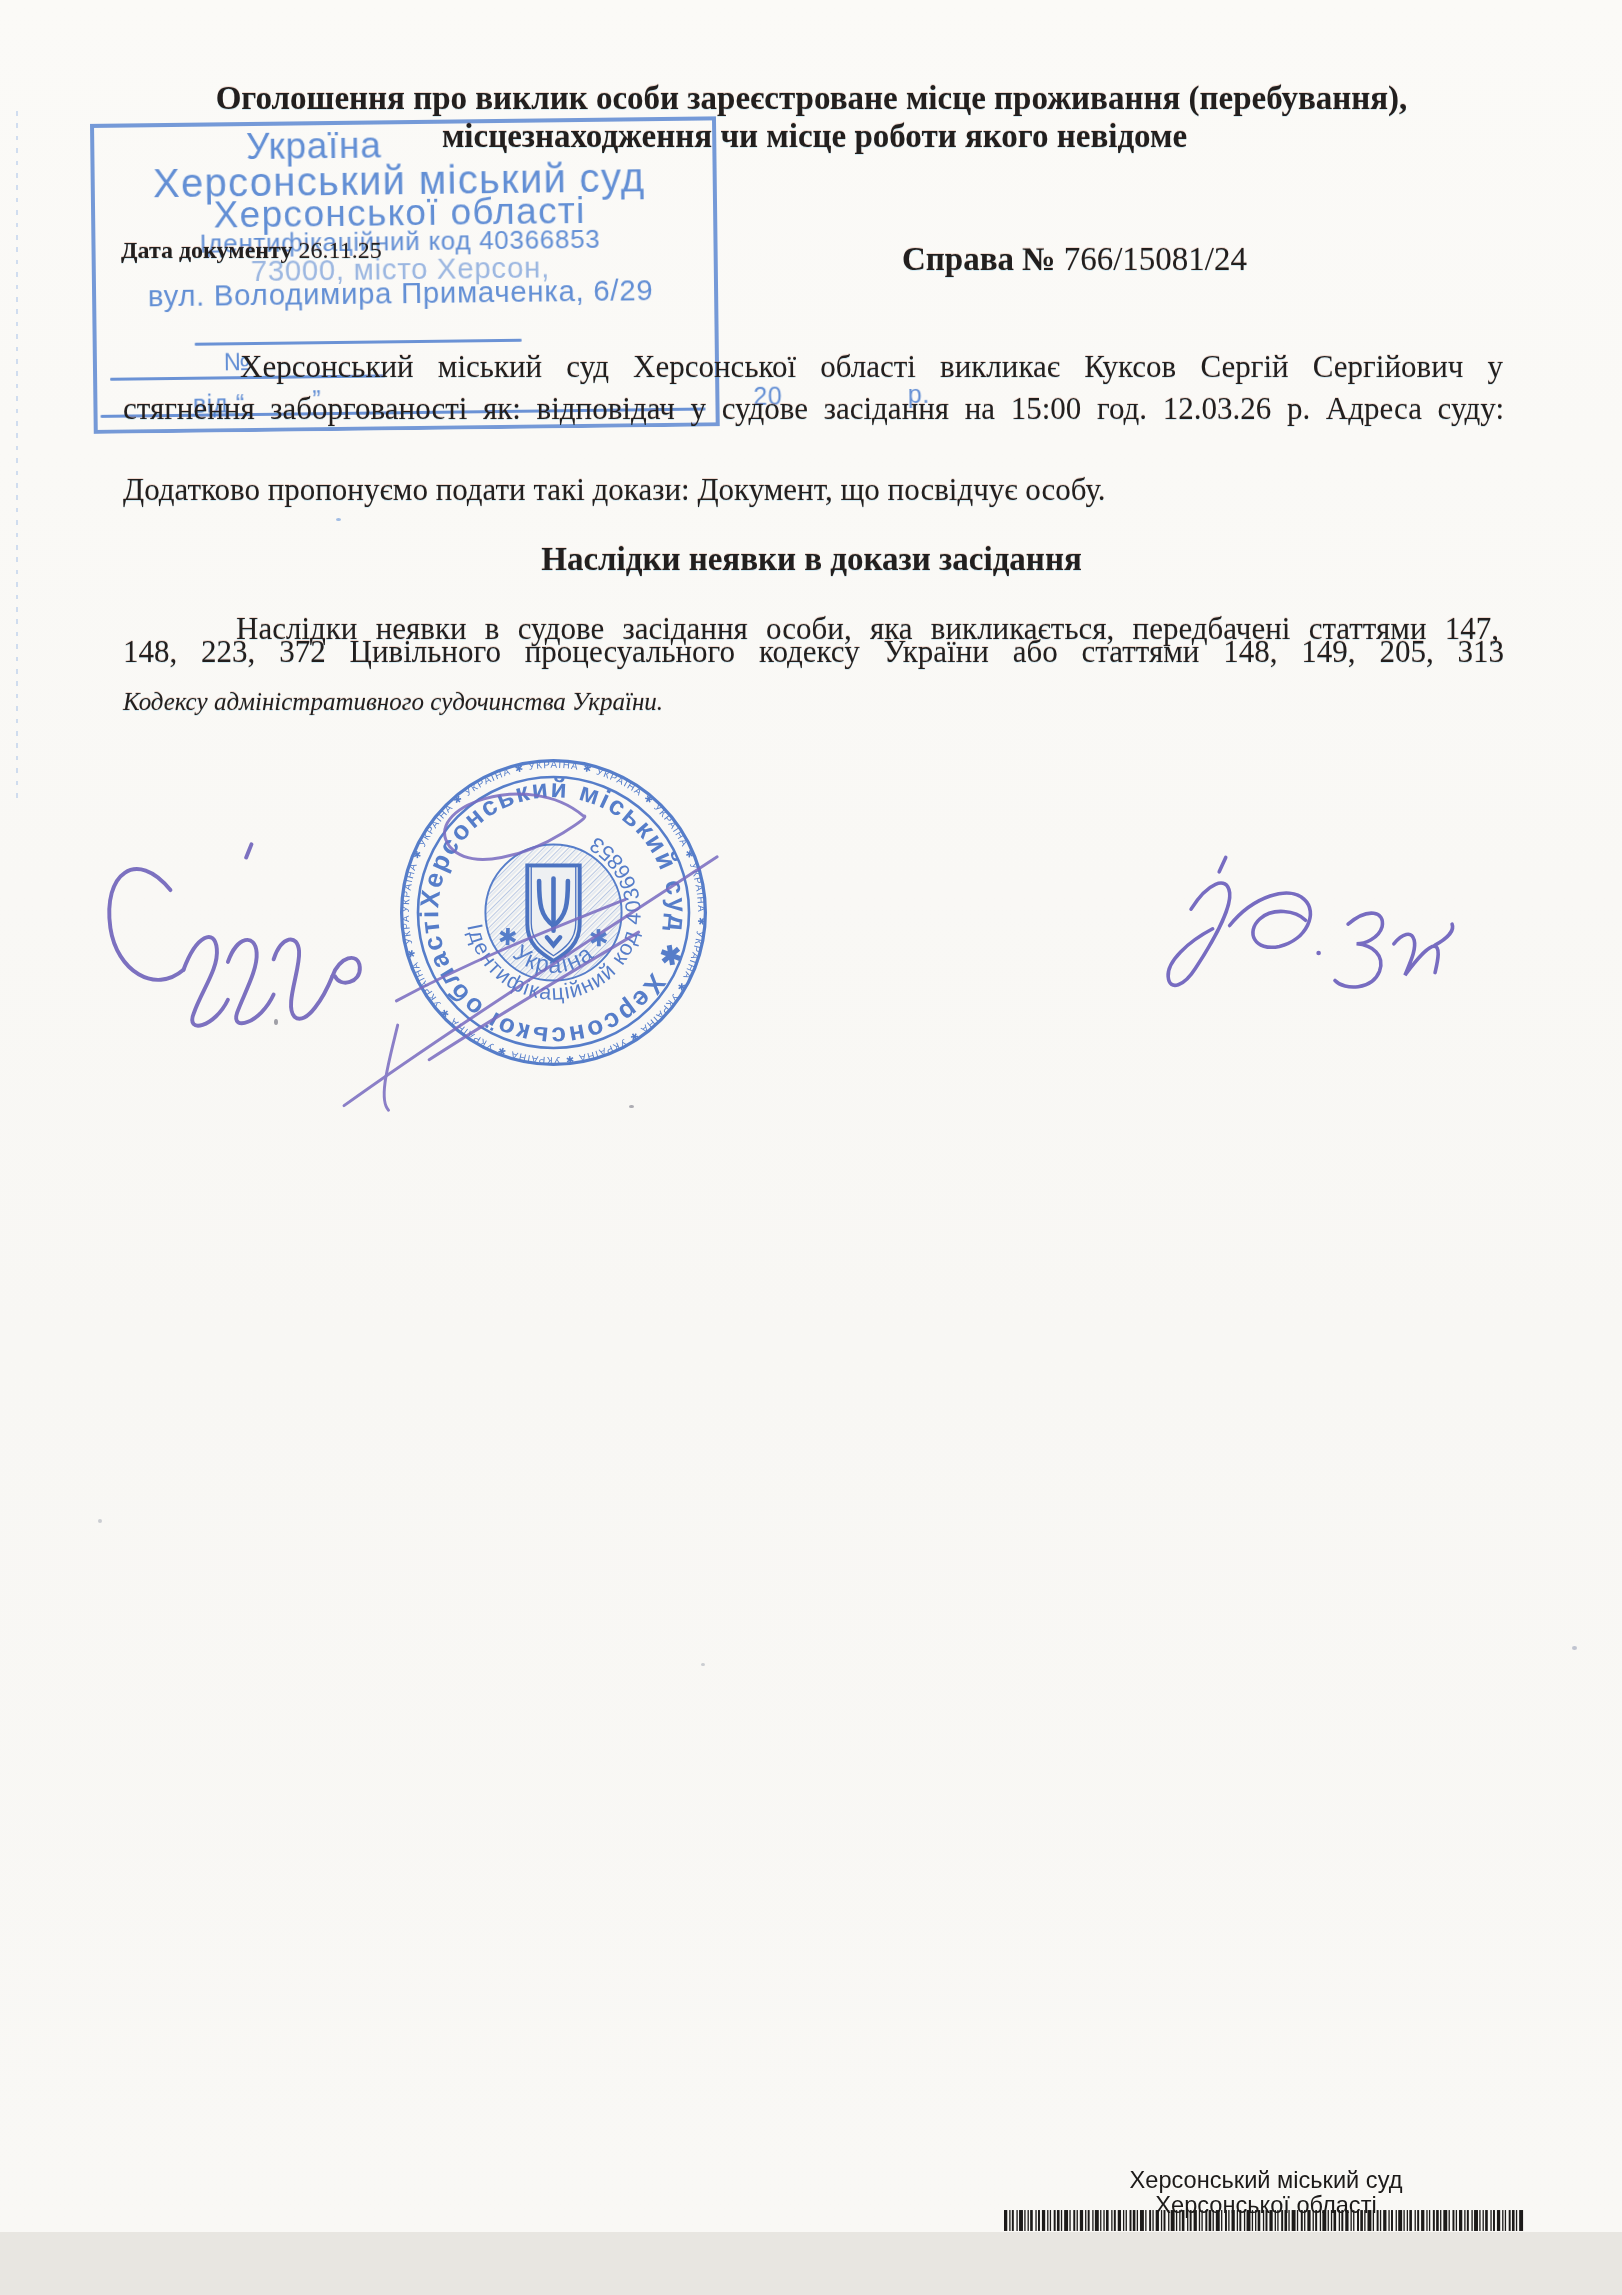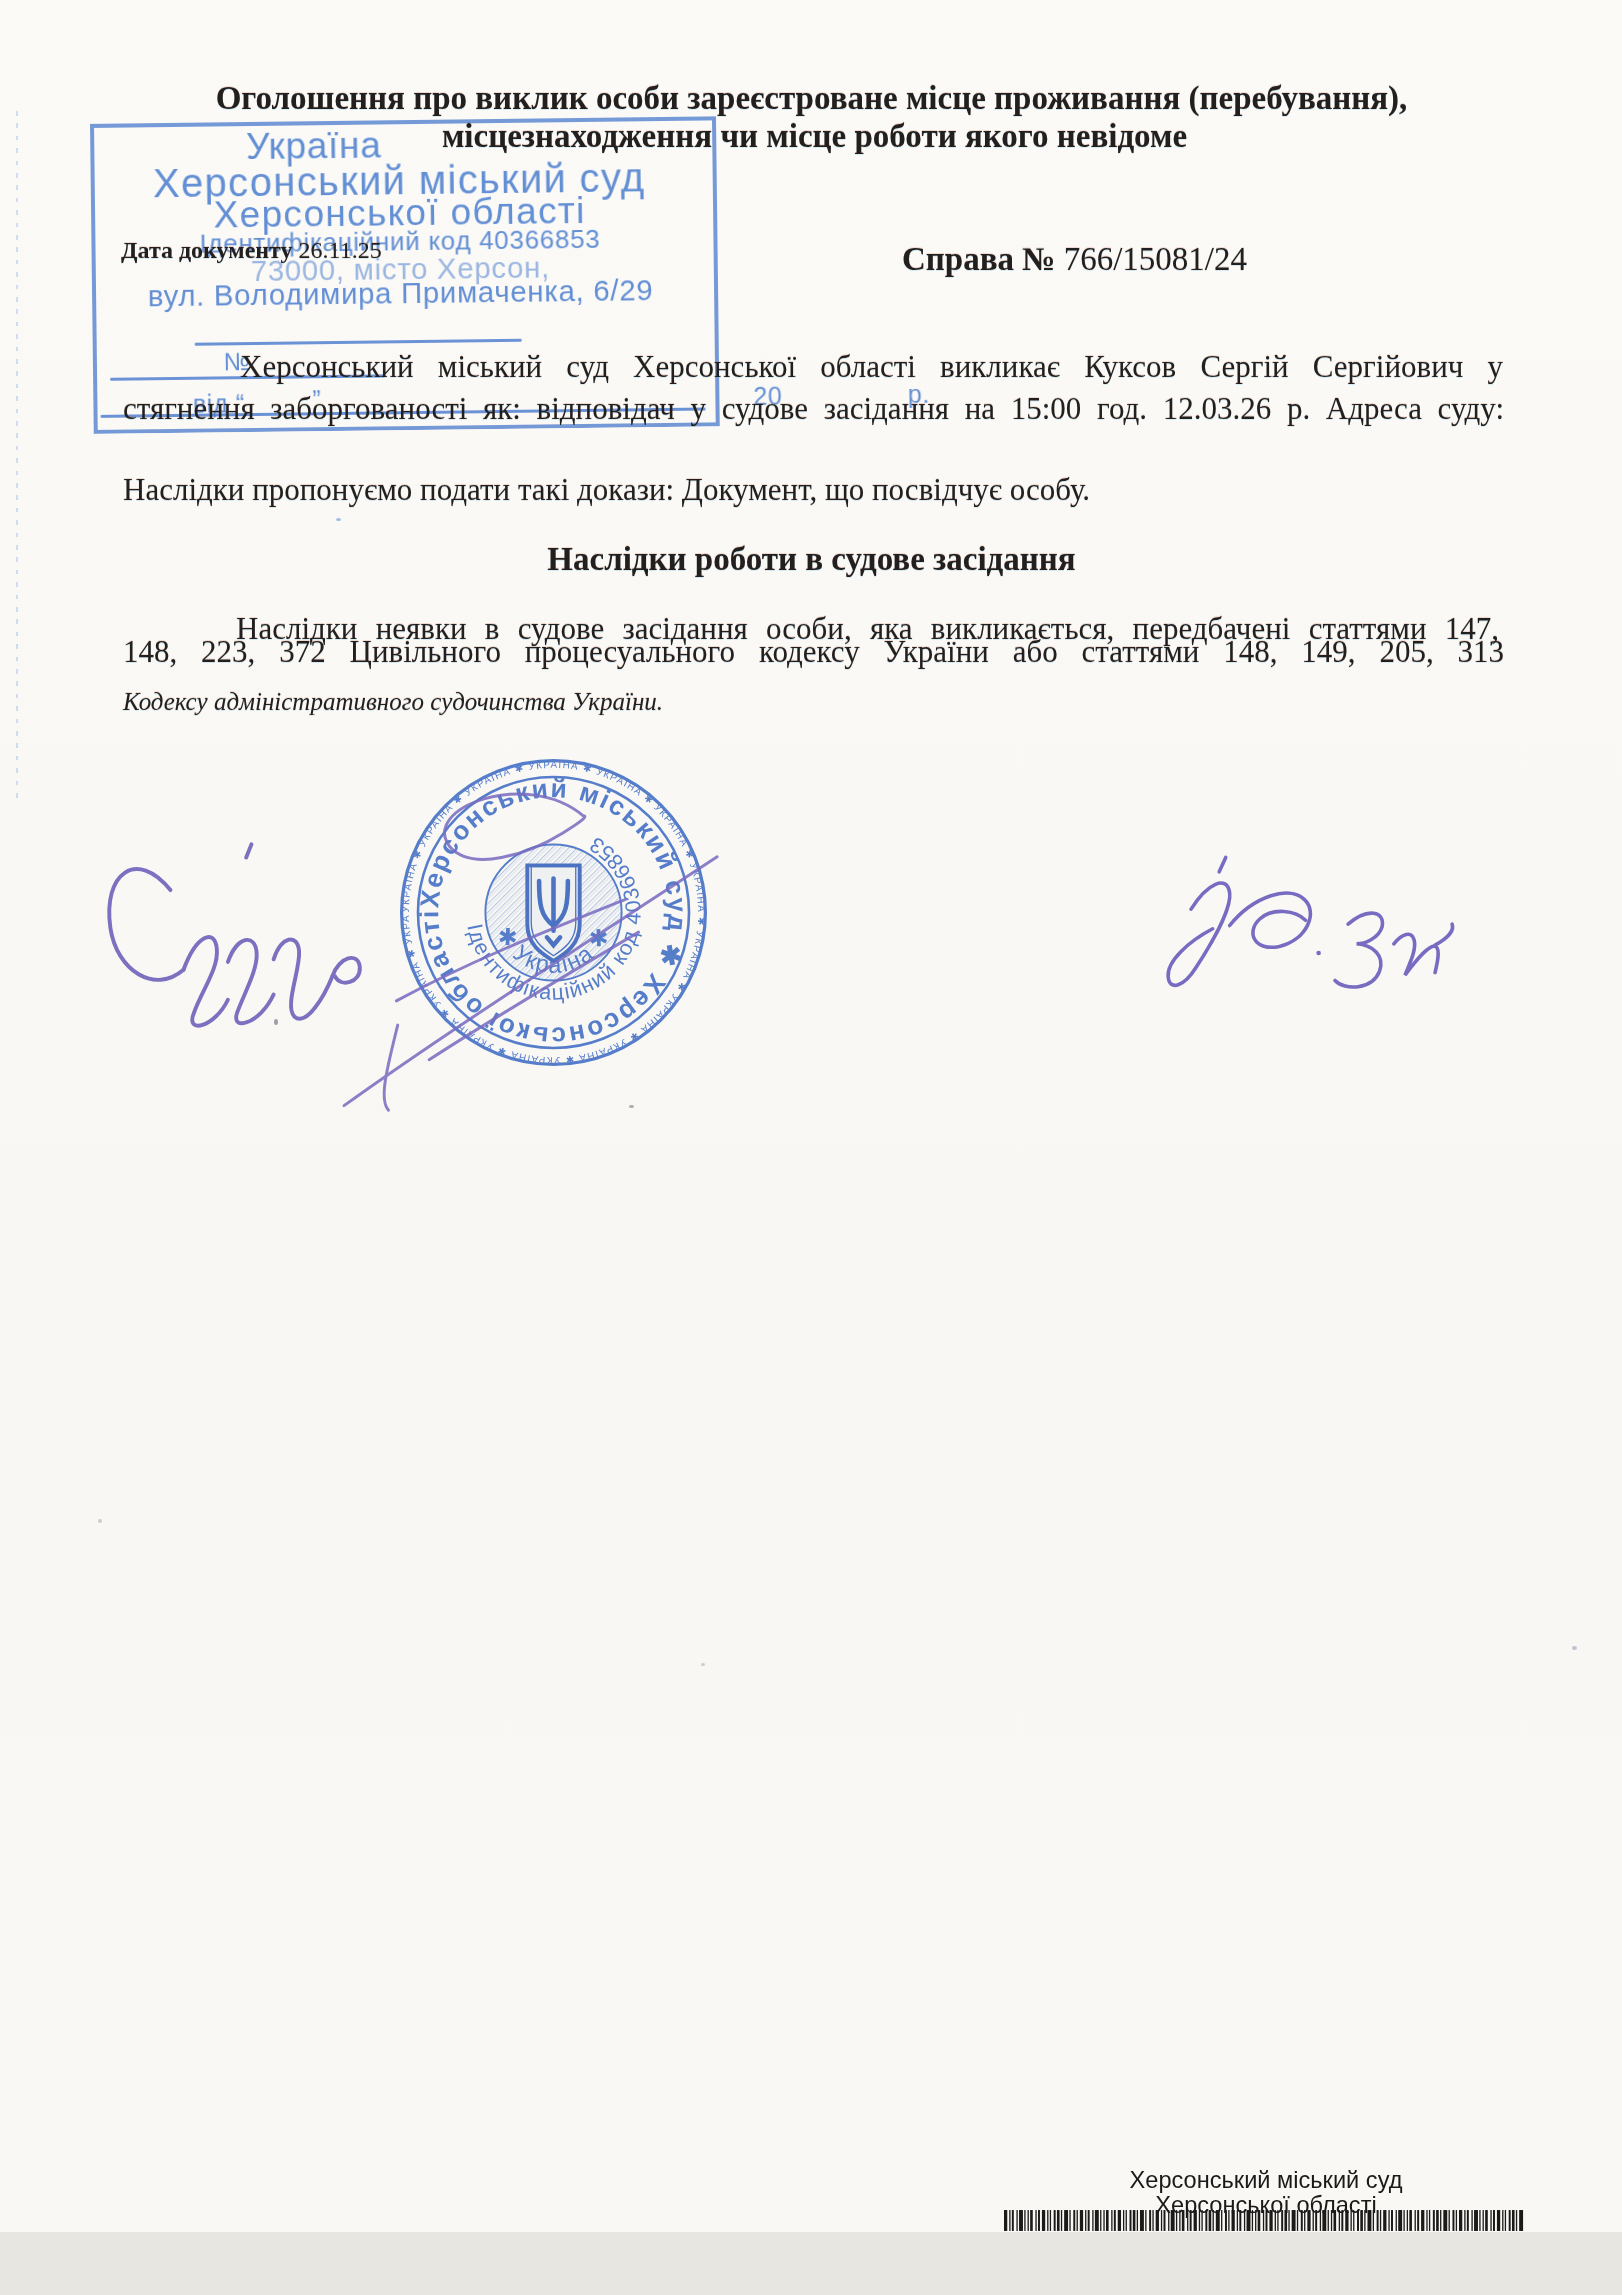--- a/index.html
+++ b/index.html
@@ -59,23 +59,23 @@
     <span>26.11.25</span>
   </div>
   <div class="abs black" style="left:902px;top:241px;font-size:33px;">
     <span class="bold">Справа №</span>
     <span>766/15081/24</span>
   </div>
 
   <div class="abs black jline" style="left:240px;top:351px;width:1263px;font-size:31px;line-height:31px;">Херсонський міський суд Херсонської області викликає Куксов Сергій Сергійович у</div>
   <div class="abs black jline" style="left:123px;top:393px;width:1381px;font-size:31px;line-height:31px;">стягнення заборгованості як: відповідач у судове засідання на 15:00 год. 12.03.26 р. Адреса суду:</div>
 
-  <div class="abs black" style="left:123px;top:472px;font-size:31px;">Наслідки пропонуємо подати такі докази: Документ, що посвідчує особу.</div>
-
-  <div class="abs black bold center" style="left:157px;top:541px;width:1309px;font-size:33px;">Наслідки роботи в судове засідання</div>
+  <div class="abs black" style="left:123px;top:472px;font-size:31px;">Додатково пропонуємо подати такі докази: Документ, що посвідчує особу.</div>
+
+  <div class="abs black bold center" style="left:157px;top:541px;width:1309px;font-size:33px;">Наслідки неявки в докази засідання</div>
 
   <div class="abs black jline" style="left:236px;top:613px;width:1263px;font-size:31px;line-height:31px;">Наслідки неявки в судове засідання особи, яка викликається, передбачені статтями 147,</div>
   <div class="abs black jline" style="left:123px;top:636px;width:1381px;font-size:31px;line-height:31px;">148, 223, 372 Цивільного процесуального кодексу України або статтями 148, 149, 205, 313</div>
   <div class="abs black" style="left:123px;top:688px;font-size:25px;font-style:italic;">Кодексу адміністративного судочинства України.</div>
 
   <svg class="abs ink" style="left:97px;top:830px;" width="301" height="222" viewBox="0 0 460 340" role="img">
     <g fill="none" stroke="#7265c2" stroke-width="6" stroke-linecap="round" opacity=".9">
       <path d="M112,92 C60,28 8,66 20,150 C30,216 88,252 132,214"></path>
       <path d="M132,214 C152,160 180,150 183,182 C186,212 160,246 148,280 C134,314 180,302 200,260"></path>
       <path d="M200,202 C214,162 242,158 244,188 C246,214 224,252 214,280 C204,310 250,296 270,252"></path>

